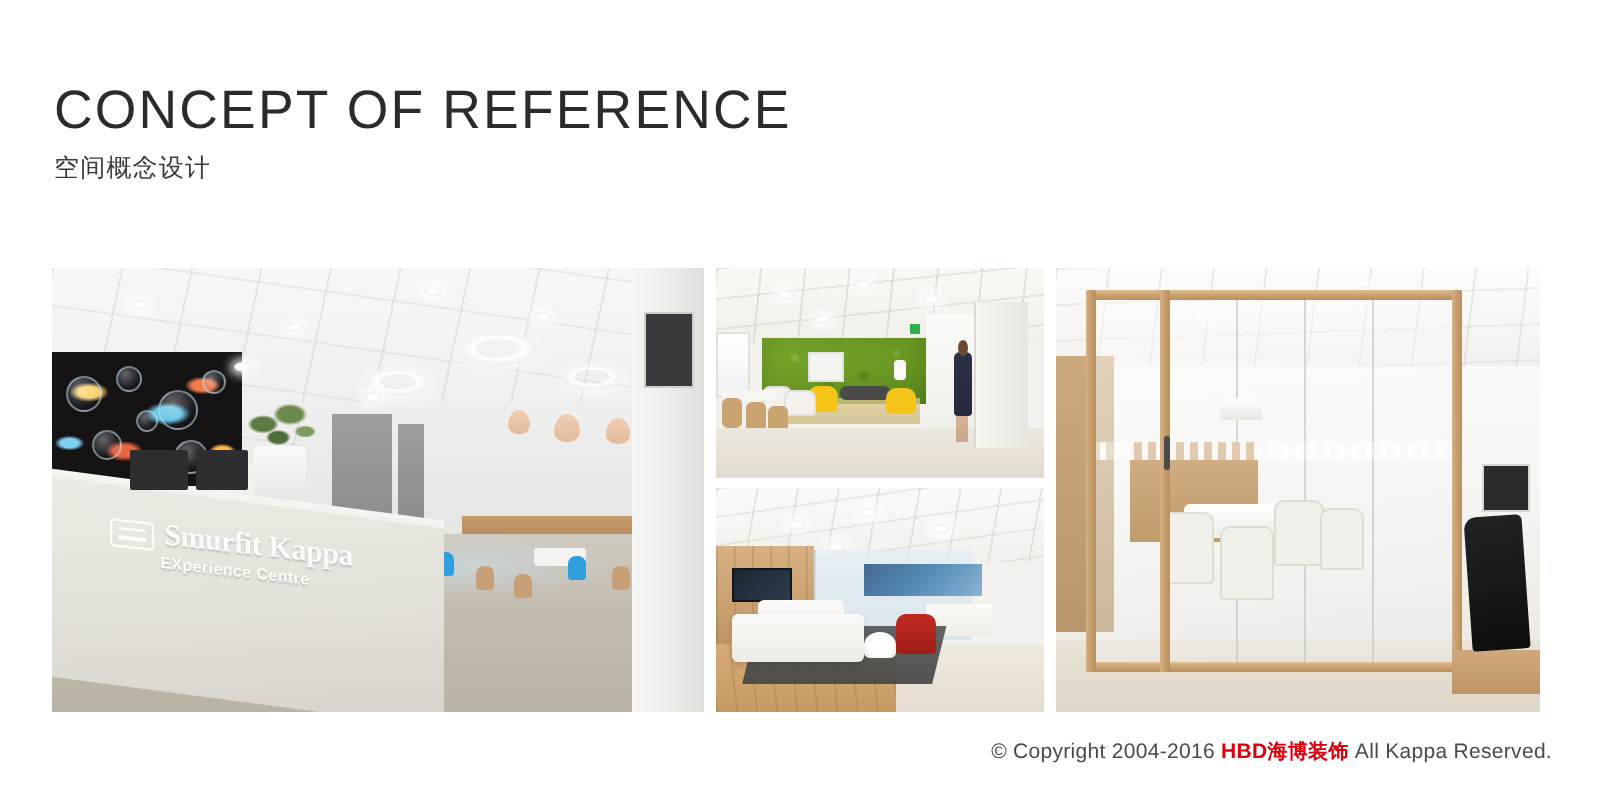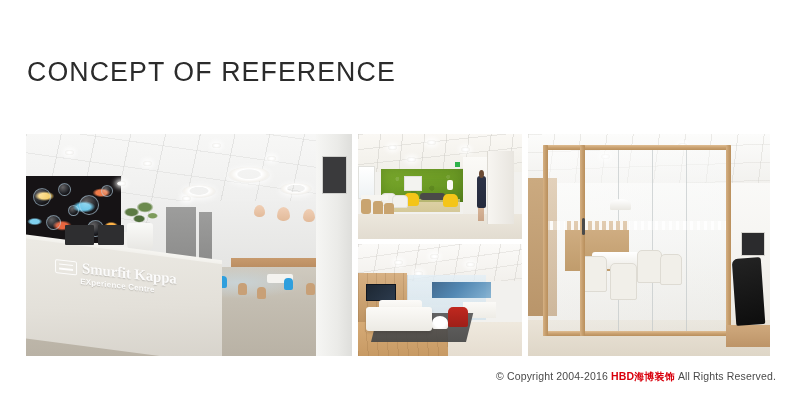--- a/index.html
+++ b/index.html
@@ -15,21 +15,20 @@
     font-family: "Liberation Sans", "DejaVu Sans", sans-serif;
     -webkit-font-smoothing: antialiased;
   }
 
   
   .slide-header {
     position: absolute;
     left: 27px;
     top: 40px;
     width: 700px;
-    margin-top: 17px;
   }
   .slide-title {
     font-family: "Liberation Sans", "DejaVu Sans", sans-serif;
     font-size: 27px;
     font-weight: 300;
     letter-spacing: 1.1px;
     color: #2b2b2b;
     line-height: 30px;
     white-space: nowrap;
     transform: scaleX(0.99);
@@ -458,20 +457,21 @@
     font-family: "DejaVu Sans", "Liberation Sans", sans-serif;
     font-weight: 700;
     font-size: 10px;
   }
 </style>
 </head>
 <body>
 
 <div class="slide-header">
   <div class="slide-title">CONCEPT OF REFERENCE</div>
+  <div class="slide-subtitle">空间概念设计</div>
 </div>
 
 <div class="gallery">
 
   <div class="col col-left">
     <div class="photo full">
       <div class="scene">
         <div class="lay p1-ceiling"></div>
         <div class="lay p1-ceilgrid"></div>
         <div class="lay p1-backwall"></div>
@@ -642,14 +642,14 @@
         <div class="lay p4-monitor"></div>
         <div class="lay p4-deskR"></div>
         <div class="lay p4-blackchair"></div>
       </div>
     </div>
   </div>
 
 </div>
 
 <div class="footer">
-  <span>© Copyright 2004-2016 </span><span class="brand"><span>HBD</span><span class="cn">海博装饰</span></span><span> All Rights Reserved.</span>
+  <span>© Copyright 2004-2016 </span><span class="brand"><span>HBD</span><span class="cn">海博装饰</span></span><span> All Kappa Reserved.</span>
 </div>
 
 </body></html>

